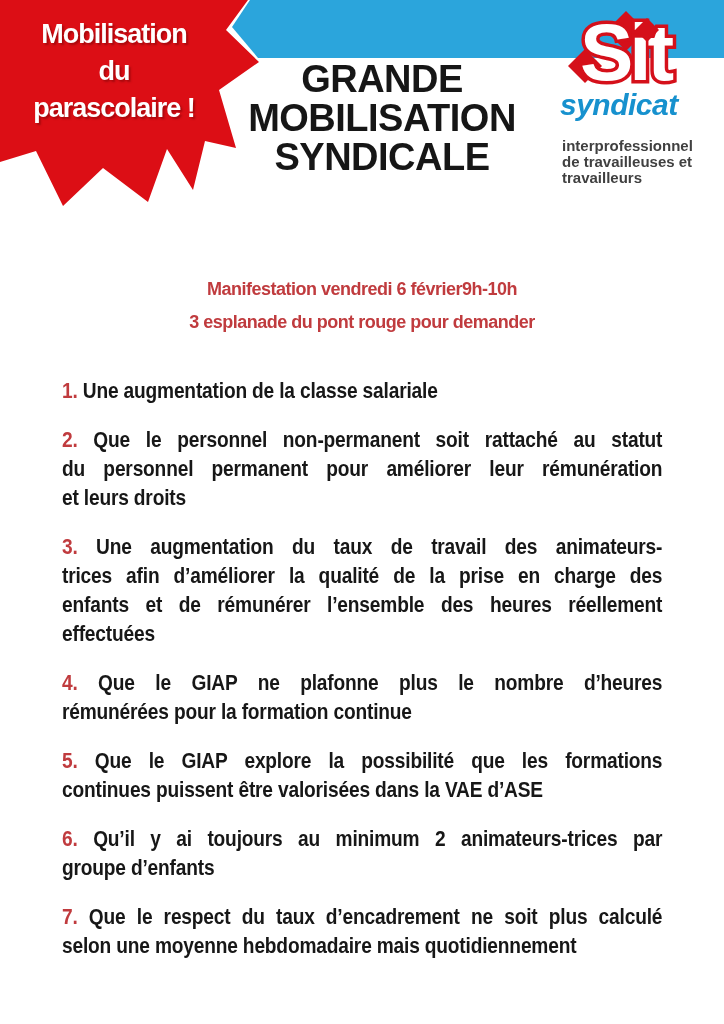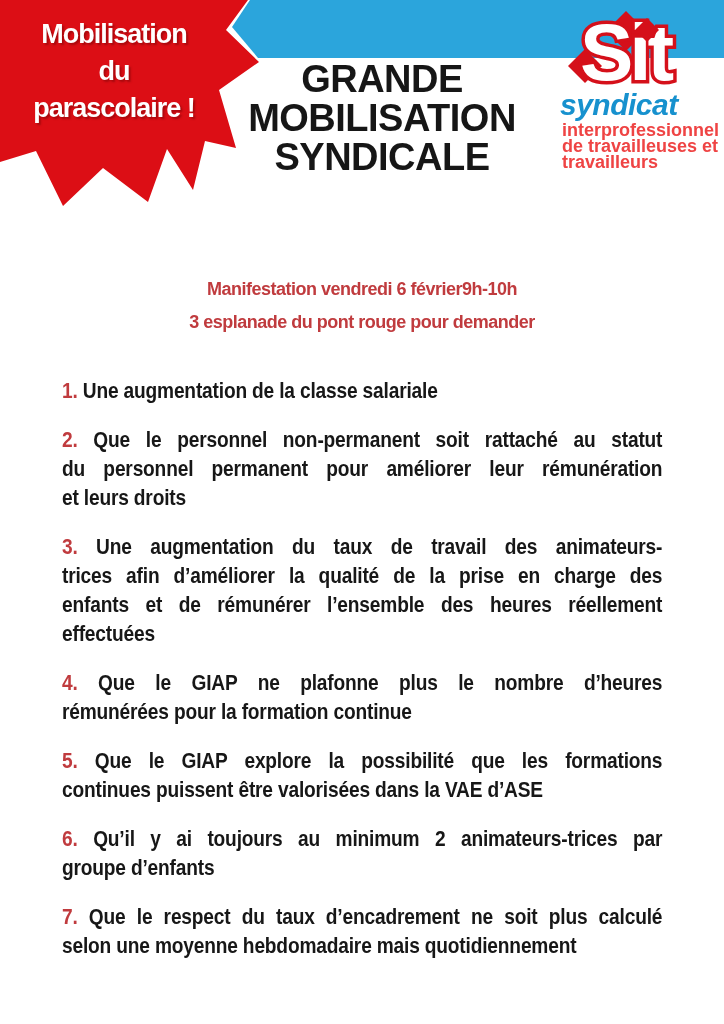--- a/index.html
+++ b/index.html
@@ -54,26 +54,26 @@
 
   
   .logo { position: absolute; left: 552px; top: 0; width: 172px; }
   .logo svg { display: block; }
   .logo-syndicat {
     color: #1791CE;
     font-weight: bold;
     font-style: italic;
     font-size: 30px;
     letter-spacing: -0.5px;
-    margin: 0 0 0 8px;
+    margin: 0 0 16px 8px;
   }
   .logo-tagline {
-    color: #ef4444;
+    color: #404040;
     font-weight: bold;
-    font-size: 18px;
+    font-size: 15px;
     line-height: 16px;
     margin-left: 10px;
     white-space: pre-line;
   }
 
   .announcement {
     position: absolute;
     left: 62px; top: 273px;
     width: 600px;
     text-align: center;

